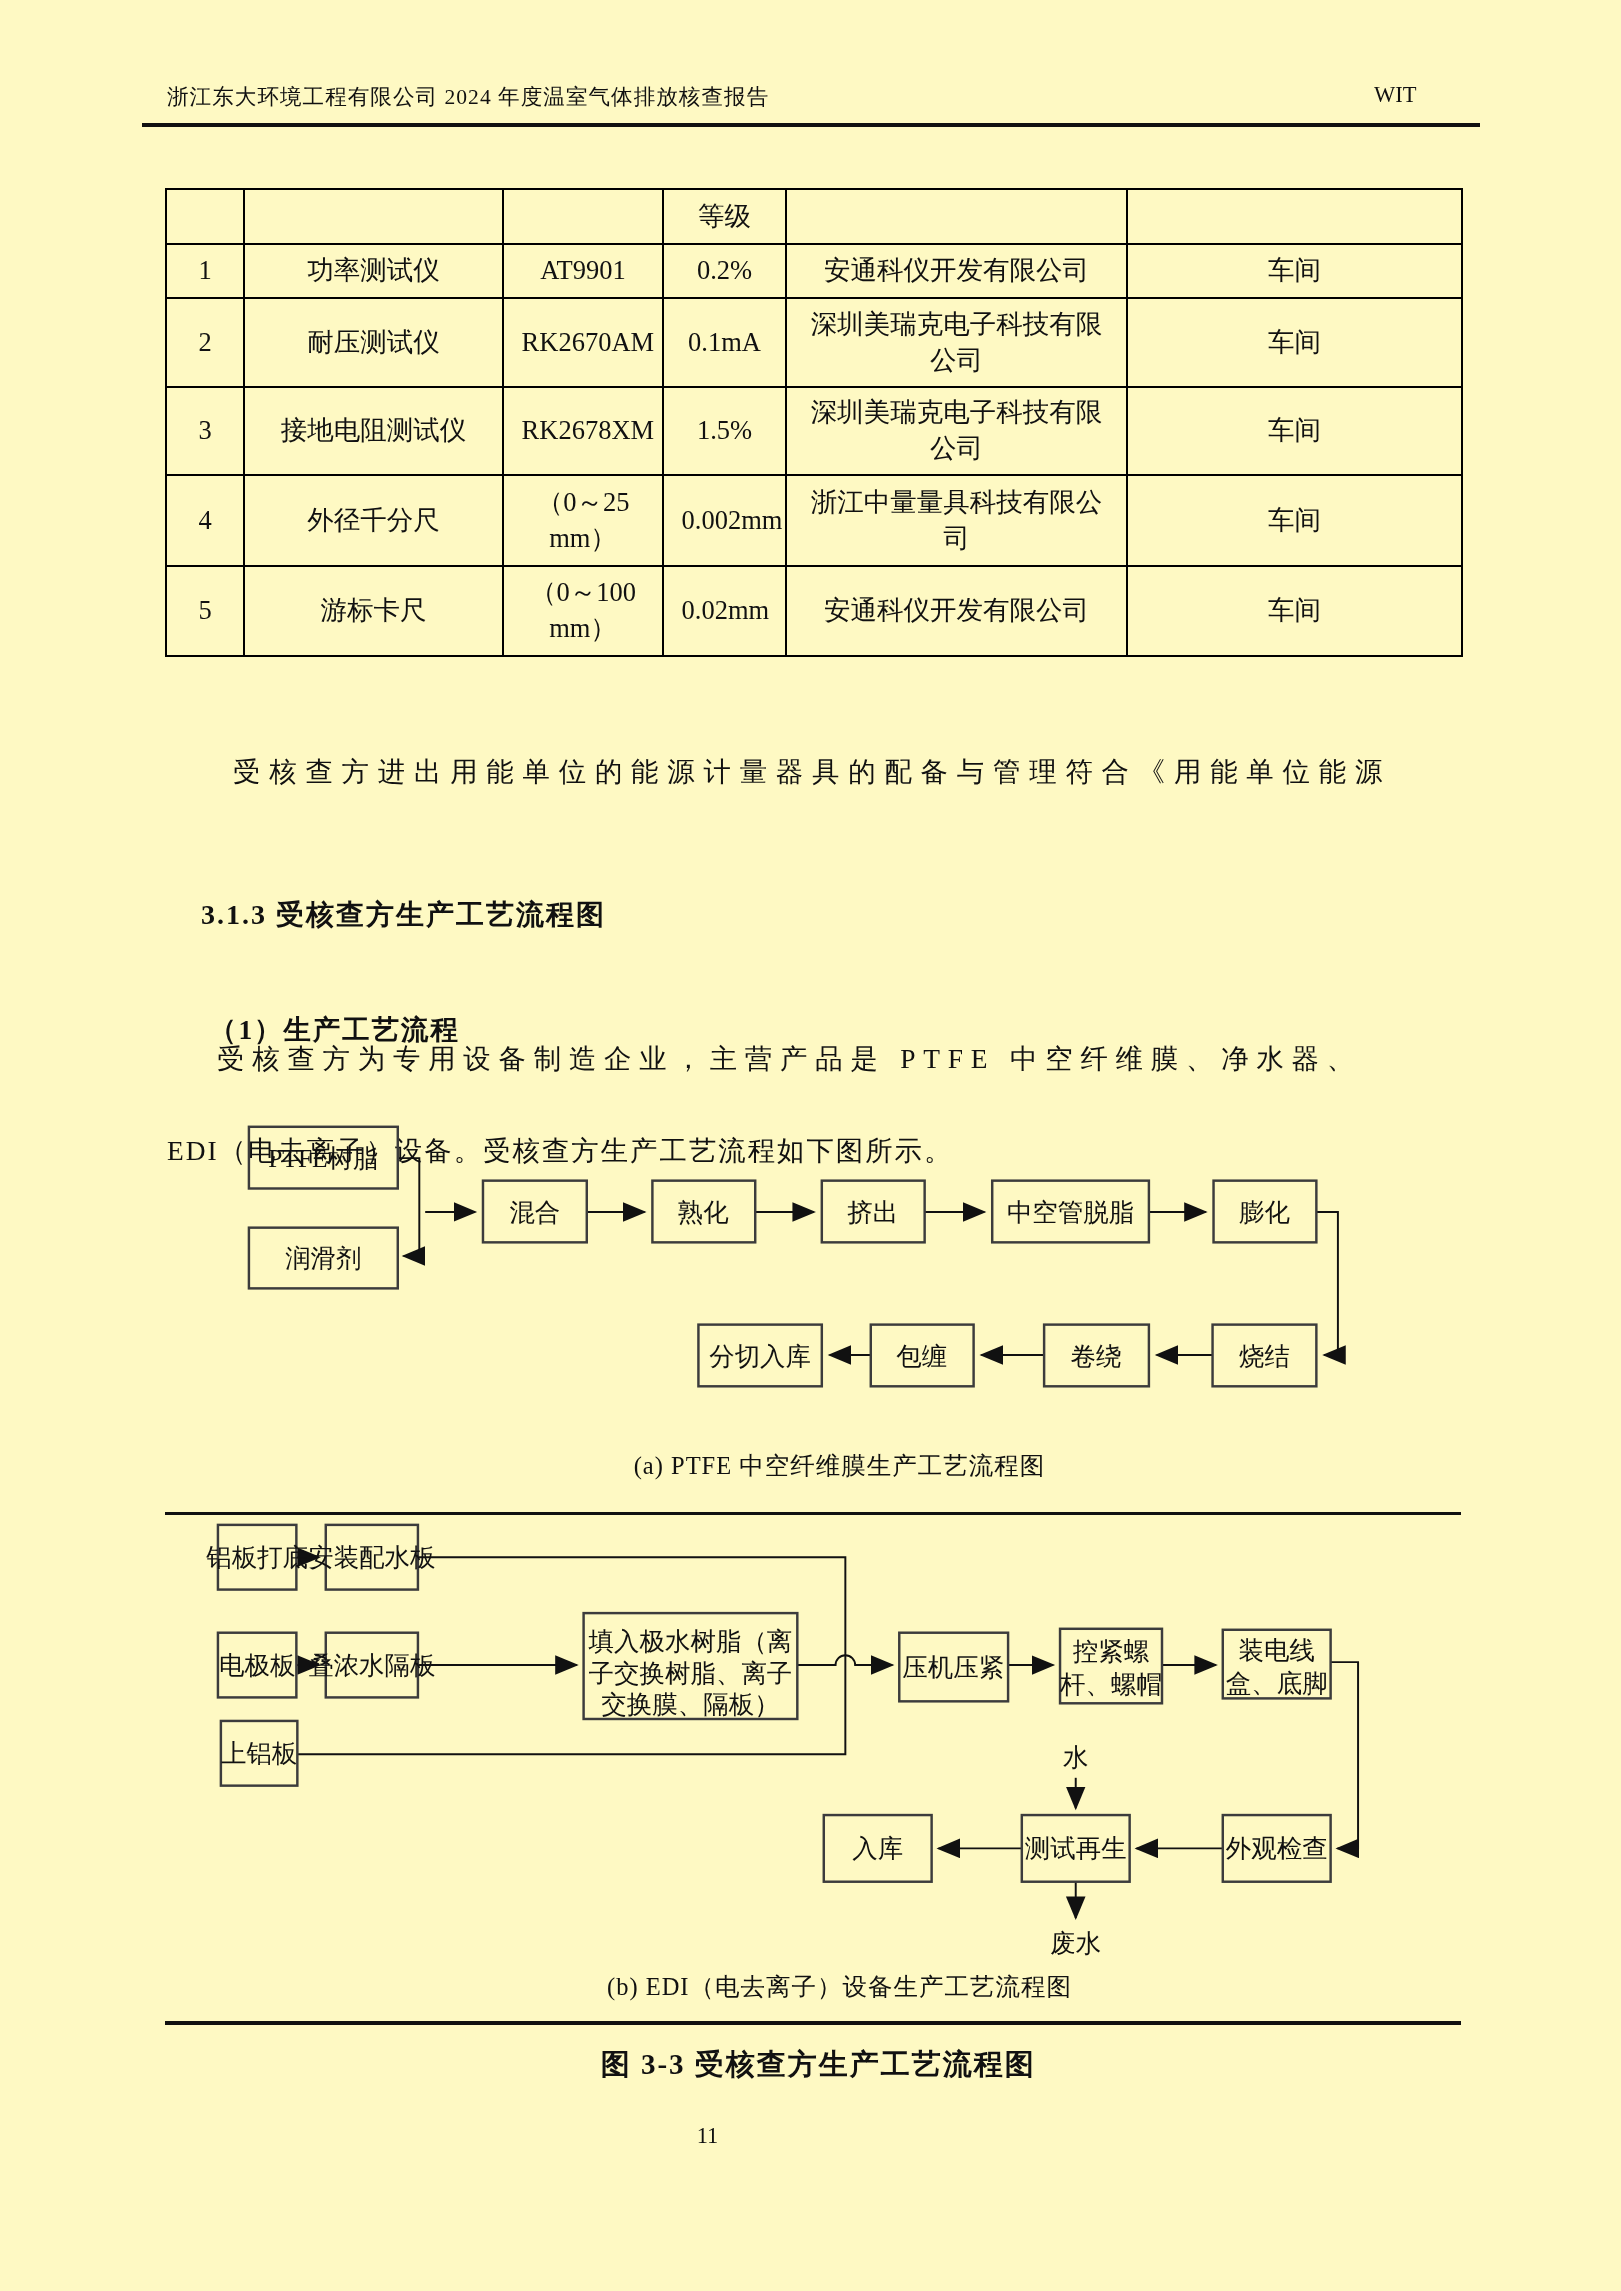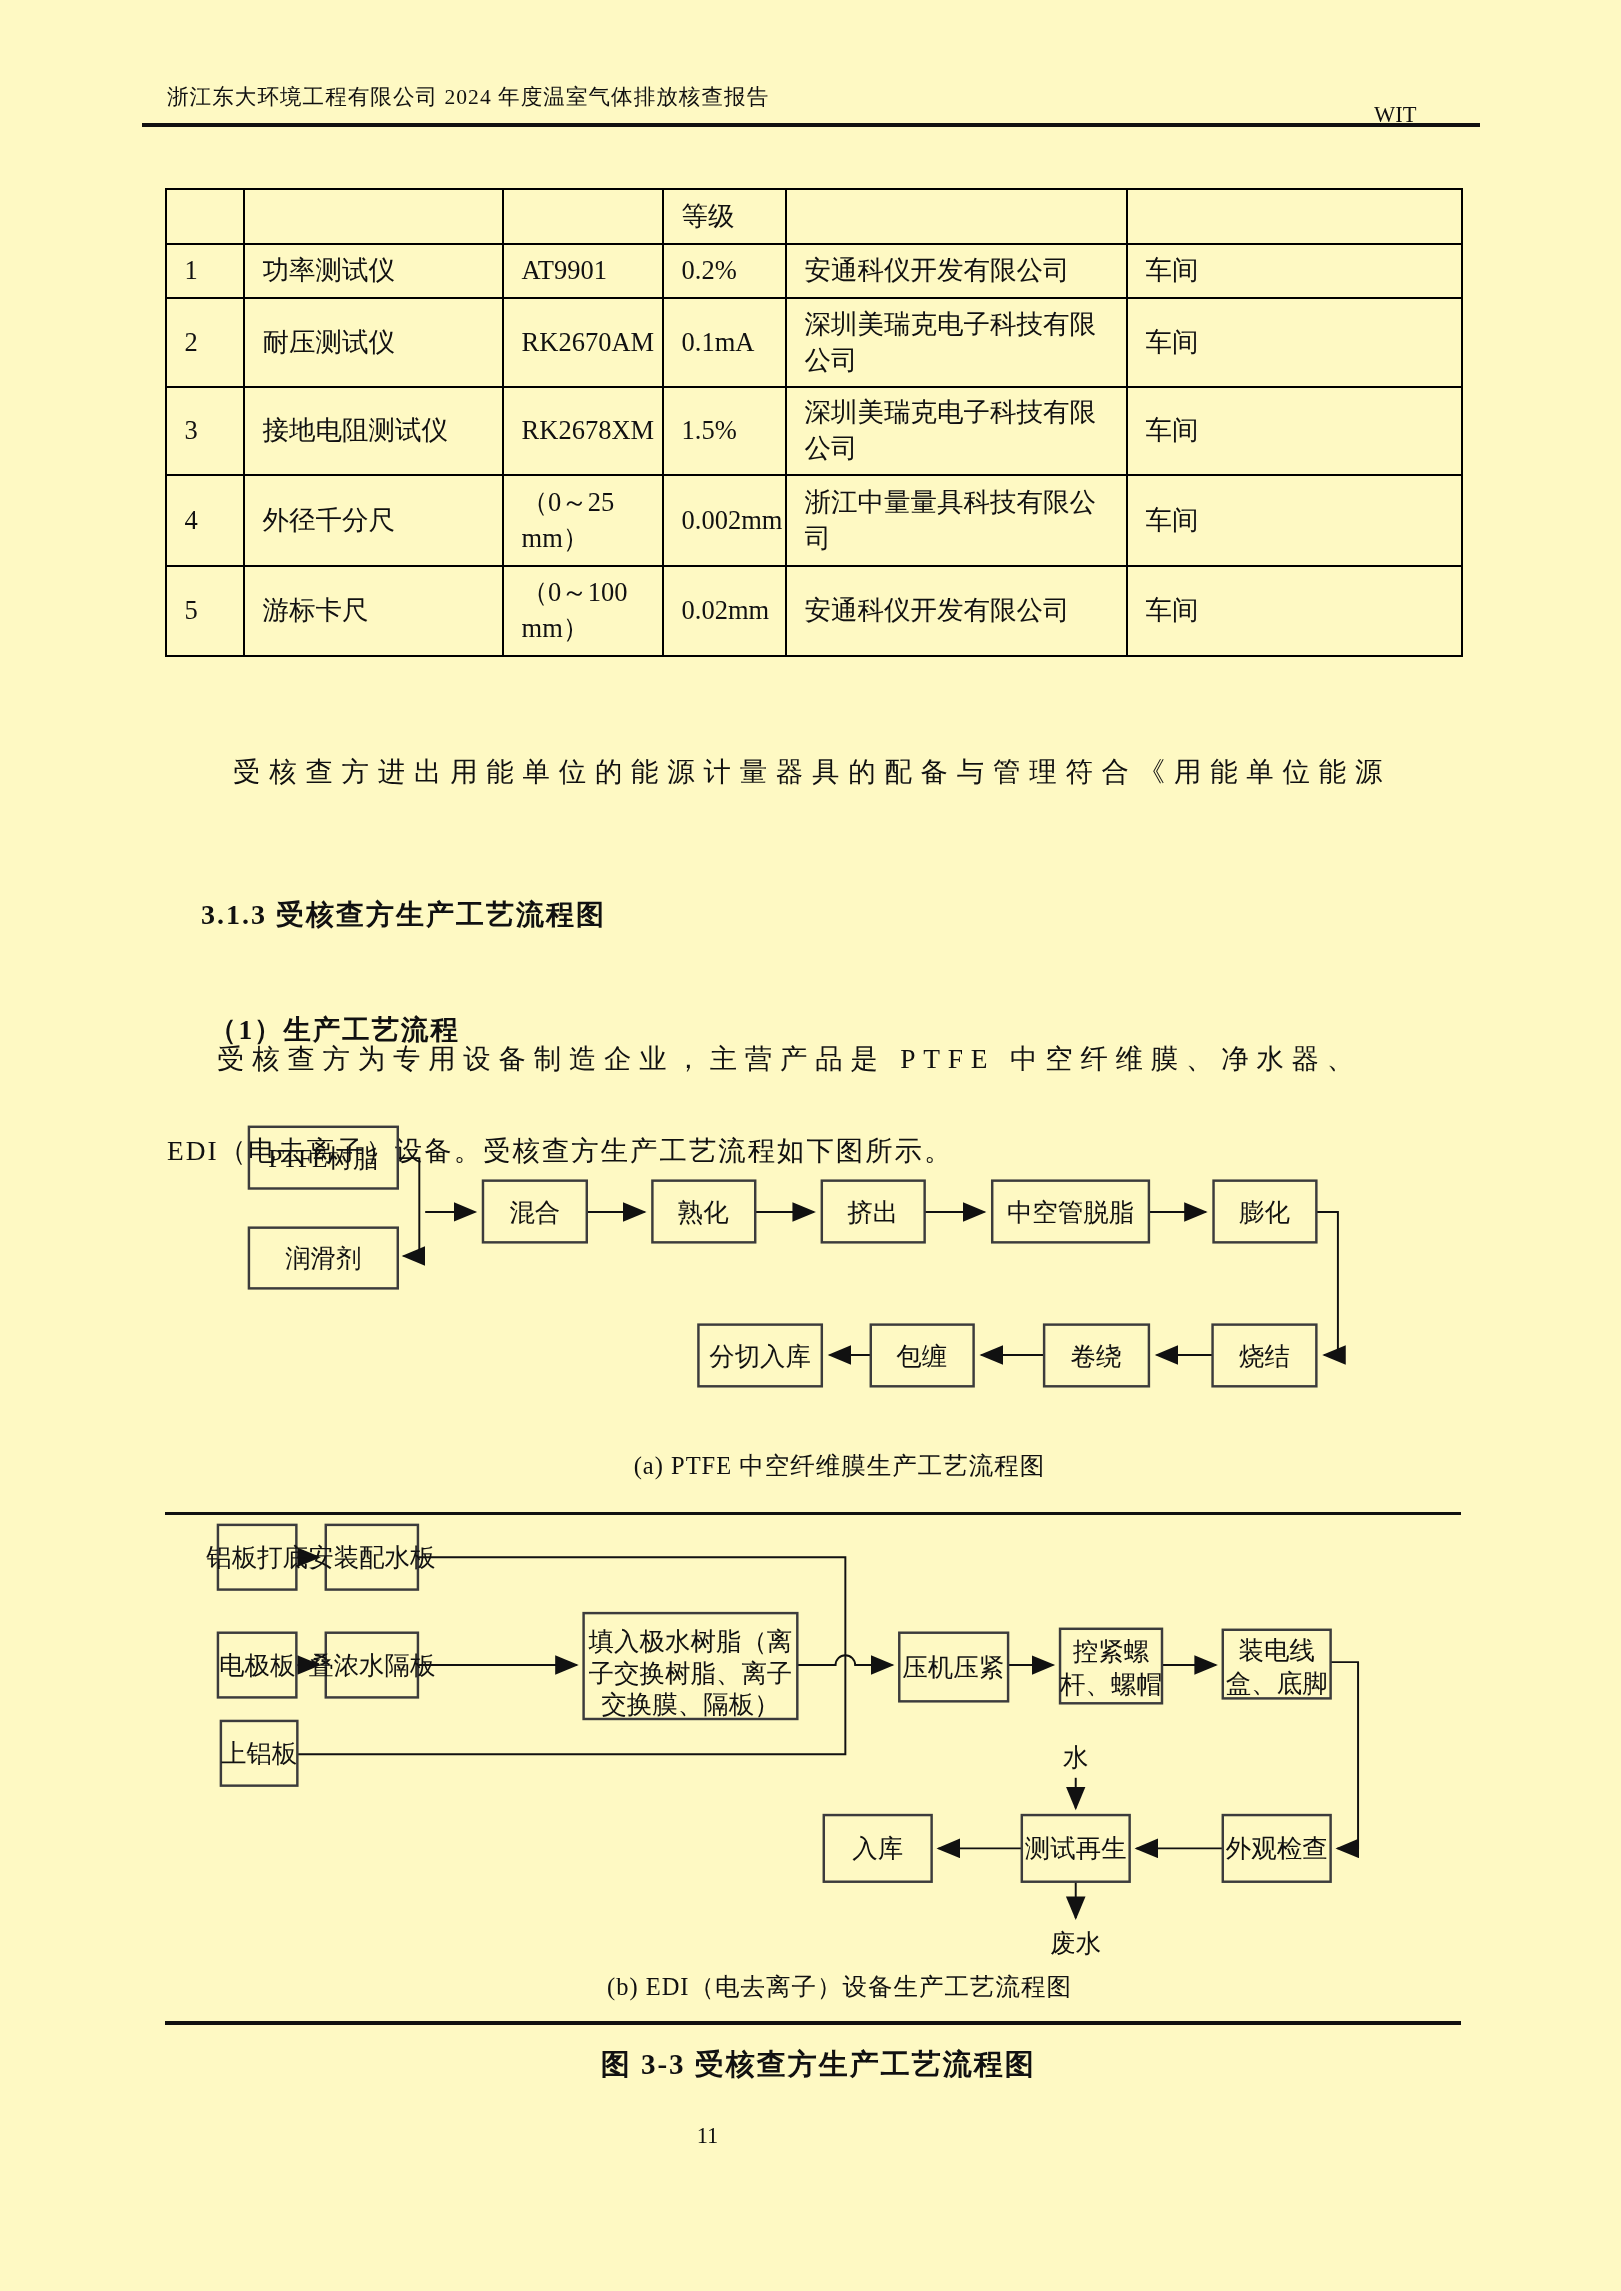--- a/index.html
+++ b/index.html
@@ -3,33 +3,33 @@
 <meta charset="utf-8">
 <style>
   html,body{margin:0;padding:0;background:#888;}
   .page{
     position:relative;width:1621px;height:2292px;background:#fef9c3;
     font-family:"Liberation Serif","DejaVu Serif",serif;color:#111;
     margin:0 auto;overflow:hidden;
   }
   .abs{position:absolute;}
   .hdr-title{top:82px;left:167px;font-size:21.6px;letter-spacing:1px;}
-  .hdr-mark{top:82px;left:1374px;font-size:22.5px;margin-top:20px;}
+  .hdr-mark{top:82px;left:1374px;font-size:22.5px;}
   .rule{background:#111;}
   .rule-hdr{top:123px;left:142px;width:1338px;height:3.9px;}
   .rule-b-top{top:1512px;left:165px;width:1296px;height:2.9px;}
   .rule-b-bot{top:2021px;left:165px;width:1296px;height:3.9px;}
 
   table.meter{
     position:absolute;top:188px;left:165px;width:1296px;
     border-collapse:collapse;table-layout:fixed;
     font-size:26.5px;
   }
   table.meter td{
-    border:2px solid #000;vertical-align:middle;
+    border:2px solid #000;text-align:center;vertical-align:middle;
     white-space:pre-line;padding:2px 17.6px;line-height:1.35;
     overflow:hidden;
     margin-top:28px;
   }
   table.meter{border:2.9px solid #000;}
   .rh0{height:55px;}.rh1{height:54px;}.rh2{height:89px;}
   .rh3{height:88px;}.rh4{height:91px;}.rh5{height:90px;}
 
   .body-line{white-space:nowrap;font-size:27.4px;}
   .p1l1{top:738px;left:233px;letter-spacing:8.8px;margin-top:16px;}

